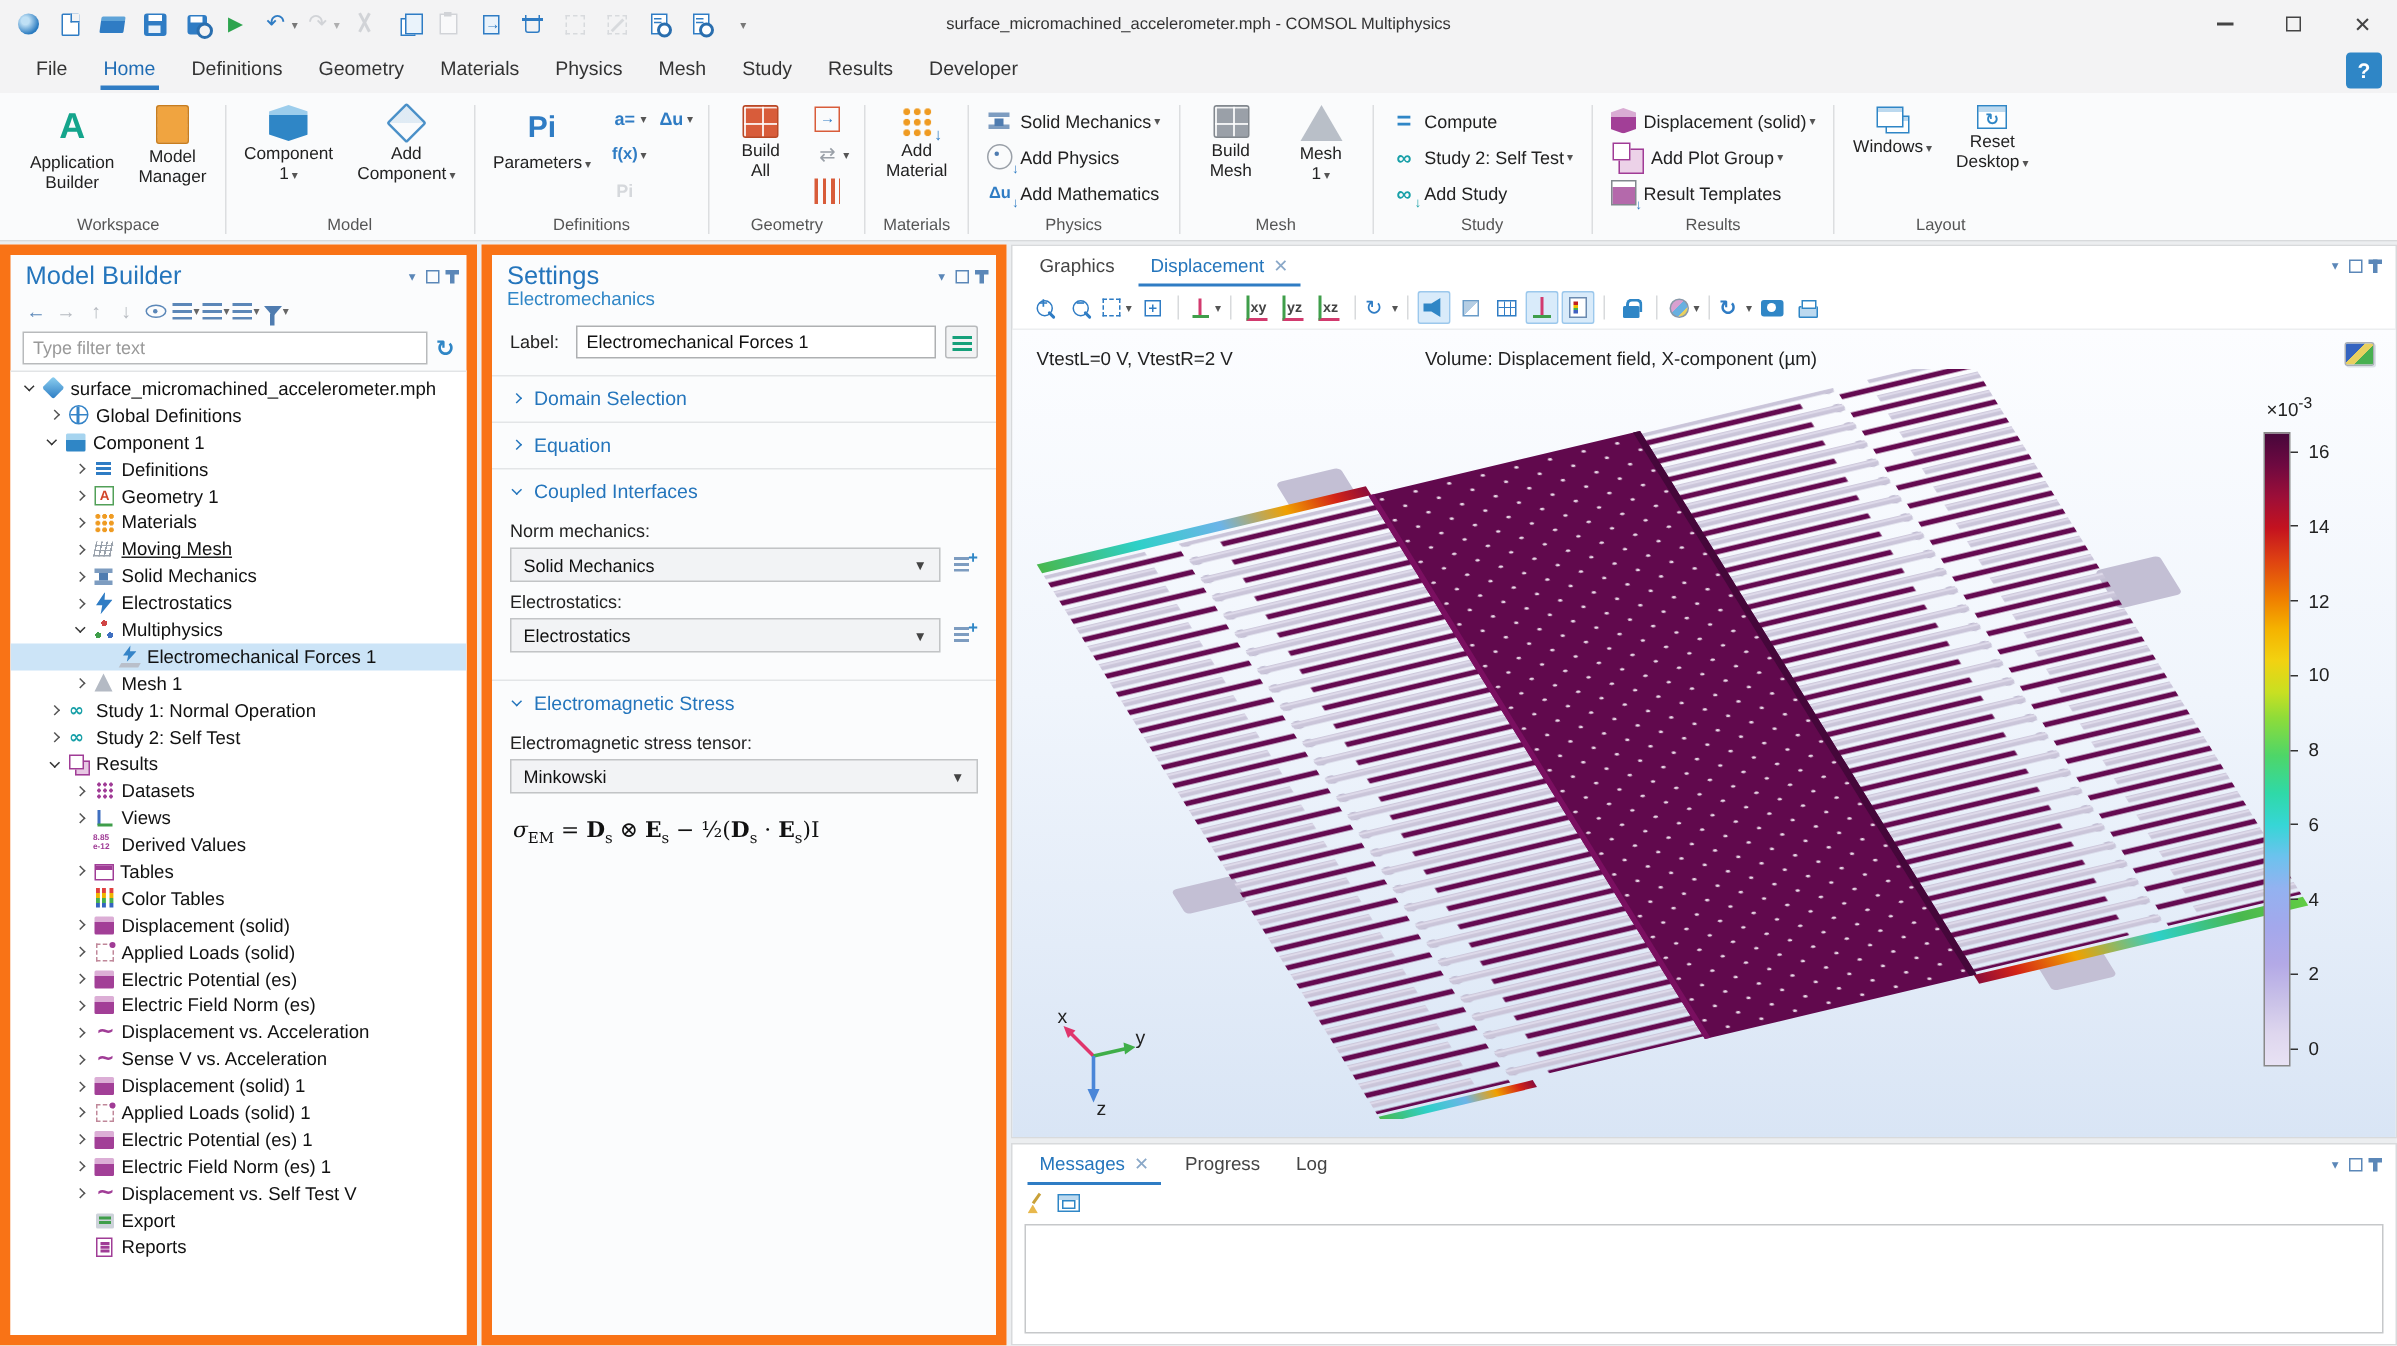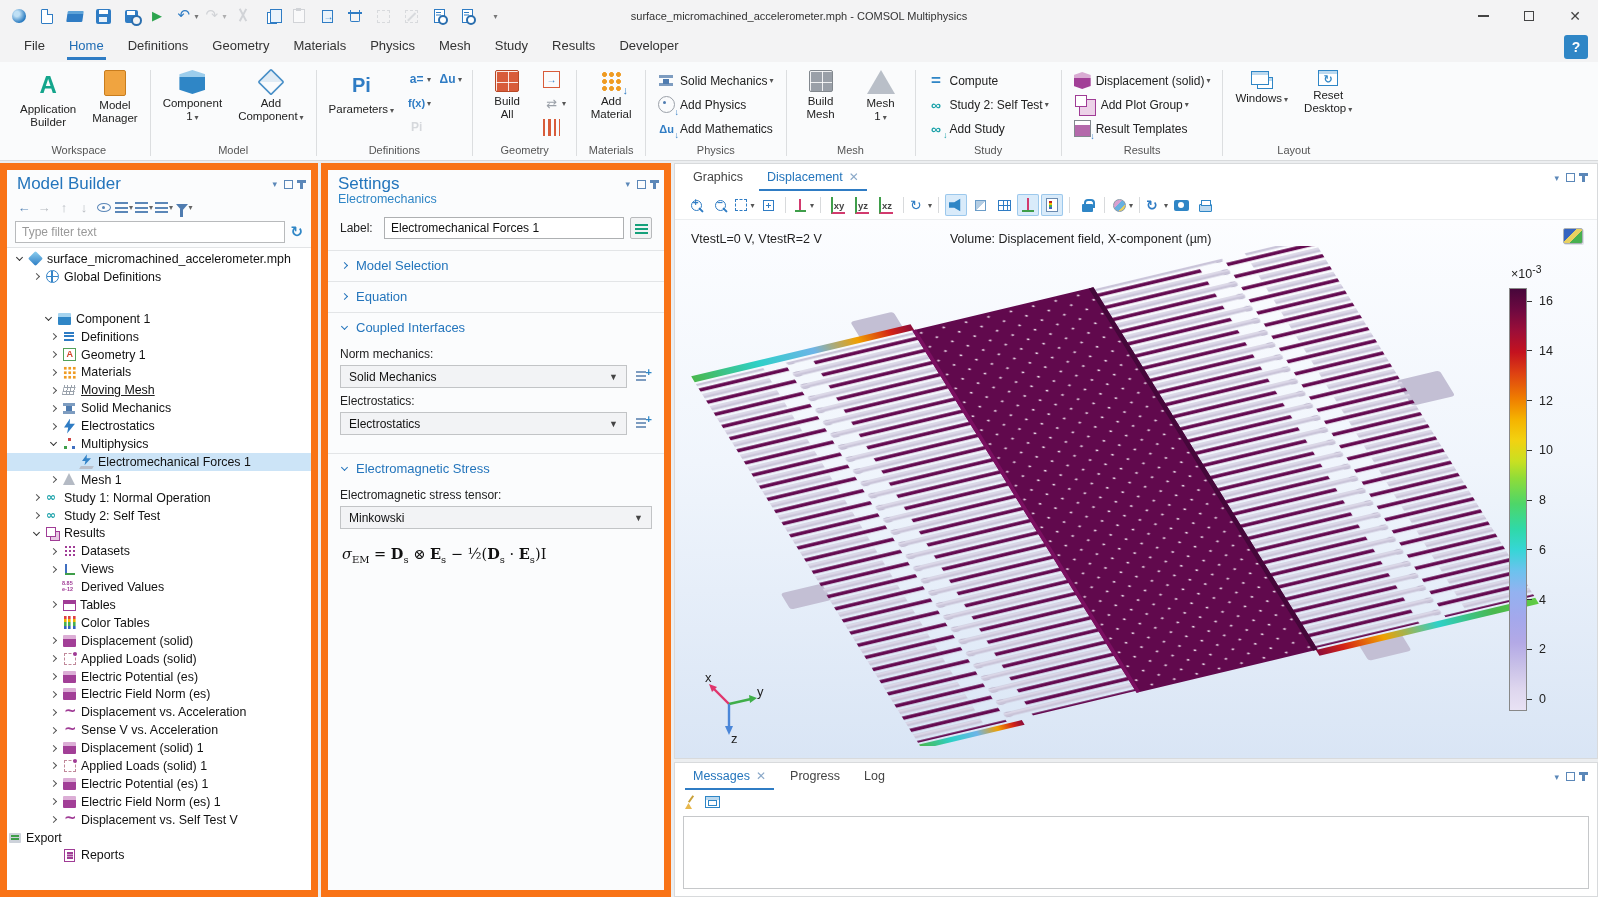--- a/index.html
+++ b/index.html
@@ -633,21 +633,21 @@
           <div class="trow" style="padding-left: 8px;">
             <span class="tchev open"></span>
             <span class="ti ti-mph"></span>
             <span class="tlabel">surface_micromachined_accelerometer.mph</span>
           </div>
           <div class="trow" style="padding-left: 25px;">
             <span class="tchev closed"></span>
             <span class="ti ti-globe"></span>
             <span class="tlabel">Global Definitions</span>
           </div>
-          <div class="trow" style="padding-left: 37px; margin-top: 24px;">
+          <div class="trow" style="padding-left: 23px;">
             <span class="tchev open"></span>
             <span class="ti ti-cube"></span>
             <span class="tlabel">Component 1</span>
           </div>
           <div class="trow" style="padding-left: 42px;">
             <span class="tchev closed"></span>
             <span class="ti ti-list"></span>
             <span class="tlabel">Definitions</span>
           </div>
           <div class="trow" style="padding-left: 42px;">
@@ -775,21 +775,21 @@
           <div class="trow" style="padding-left: 42px;">
             <span class="tchev closed"></span>
             <span class="ti ti-pcube"></span>
             <span class="tlabel">Electric Field Norm (es) 1</span>
           </div>
           <div class="trow" style="padding-left: 42px;">
             <span class="tchev closed"></span>
             <span class="ti ti-lin"></span>
             <span class="tlabel">Displacement vs. Self Test V</span>
           </div>
-          <div class="trow" style="">
+          <div class="trow" style="padding-left: 55px;">
             <span class="ti ti-export"></span>
             <span class="tlabel">Export</span>
           </div>
           <div class="trow" style="padding-left: 55px;">
             <span class="ti ti-reports"></span>
             <span class="tlabel">Reports</span>
           </div>
         </div>
     </div>
 
@@ -806,21 +806,21 @@
       <div class="sbody">
         <div class="frow">
           <span class="flab">Label:</span>
           <input class="finput" value="Electromechanical Forces 1" style="">
           <span class="rename-btn"></span>
         </div>
 
         <div class="sec">
           <div class="sec-h">
               <span class="schev closed"></span>
-            <span>Model Selection</span>
+            <span>Domain Selection</span>
             </div>
         </div>
         <div class="sec">
           <div class="sec-h">
               <span class="schev closed"></span>
             <span>Equation</span>
             </div>
         </div>
         <div class="sec">
           <div class="sec-h">

